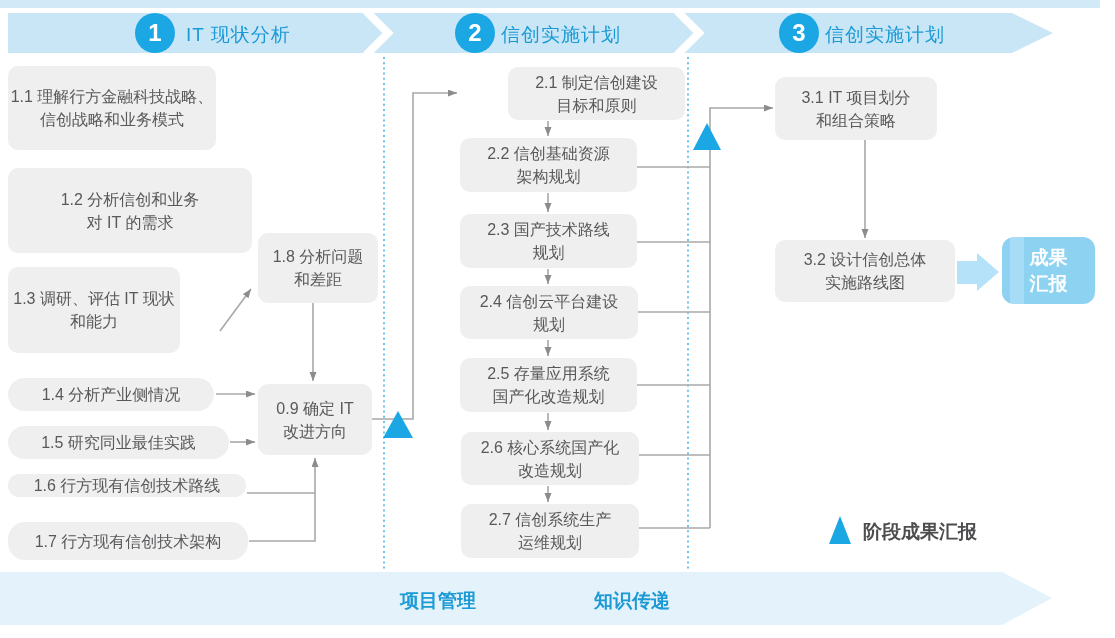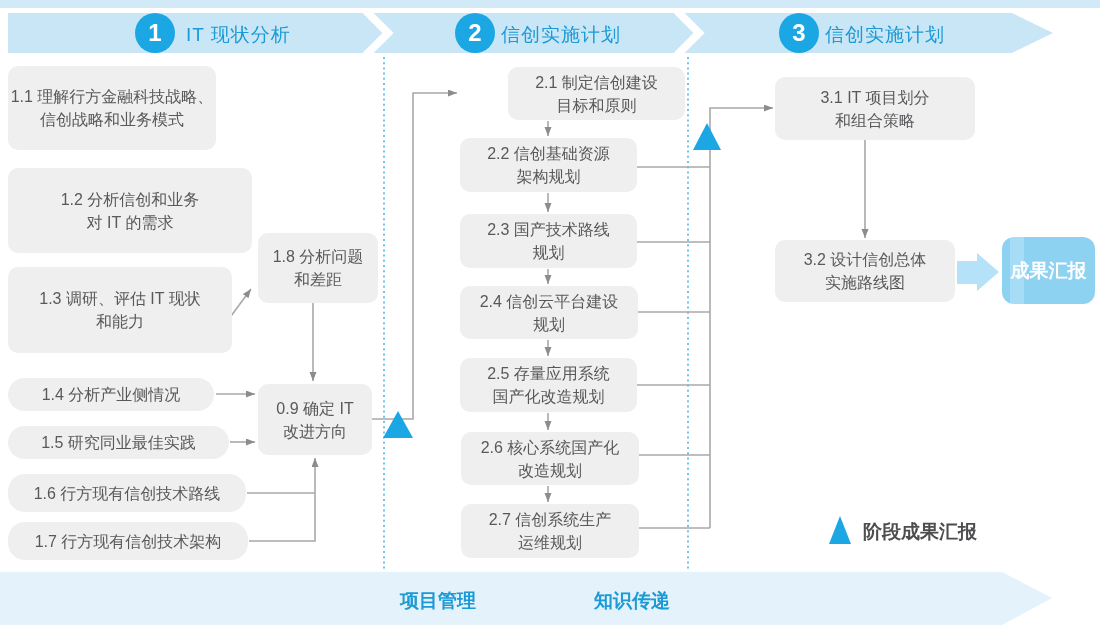--- a/index.html
+++ b/index.html
@@ -20,21 +20,21 @@
   .box{
     position:absolute;background:#EFEFEF;border-radius:10px;
     display:flex;flex-direction:column;justify-content:center;align-items:center;
     color:#58595B;font-size:16px;line-height:23px;text-align:center;z-index:2;
   }
   .box span{white-space:nowrap;display:block;}
   .pill{border-radius:17px;}
   .result-box{
     position:absolute;border-radius:12px;
     background:linear-gradient(to right,#8DD2F1 0px,#8DD2F1 8px,#A6DCF5 8px,#A6DCF5 22px,#8DD2F1 22px);
-    display:flex;flex-direction:row;justify-content:center;align-items:center;
+    display:flex;flex-direction:column;justify-content:center;align-items:center;
     color:#ffffff;font-size:19px;font-weight:bold;line-height:26px;z-index:2;
   }
   .footer-label{
     position:absolute;font-size:19px;font-weight:bold;color:#1B9AD5;white-space:nowrap;z-index:3;
   }
   .legend-label{
     position:absolute;font-size:19px;font-weight:bold;color:#4D4D4F;white-space:nowrap;z-index:3;
   }
 </style>
 </head>
@@ -109,31 +109,31 @@
   <div class="phase-label" style="left:825px;top:22px;">信创实施计划</div>
 
   <div class="box" style="left:8px;top:66px;width:208px;height:84px;">
     <span>1.1 理解行方金融科技战略、</span>
     <span>信创战略和业务模式</span>
   </div>
   <div class="box" style="left:8px;top:168px;width:244px;height:85px;">
     <span>1.2 分析信创和业务</span>
     <span>对 IT 的需求</span>
   </div>
-  <div class="box" style="left:8px;top:267px;width:224px;height:86px;">
+  <div class="box" style="left:8px;top:267px;width:172px;height:86px;">
     <span>1.3 调研、评估 IT 现状</span>
     <span>和能力</span>
   </div>
   <div class="box pill" style="left:8px;top:378px;width:206px;height:33px;">
     <span>1.4 分析产业侧情况</span>
   </div>
   <div class="box pill" style="left:8px;top:426px;width:221px;height:33px;">
     <span>1.5 研究同业最佳实践</span>
   </div>
-  <div class="box pill" style="left:8px;top:474px;width:238px;height:38px;">
+  <div class="box pill" style="left:8px;top:474px;width:238px;height:23px;">
     <span>1.6 行方现有信创技术路线</span>
   </div>
   <div class="box pill" style="left:8px;top:522px;width:240px;height:38px;">
     <span>1.7 行方现有信创技术架构</span>
   </div>
   <div class="box" style="left:258px;top:233px;width:120px;height:70px;">
     <span>1.8 分析问题</span>
     <span>和差距</span>
   </div>
   <div class="box" style="left:258px;top:384px;width:114px;height:71px;">
@@ -163,21 +163,21 @@
   </div>
   <div class="box" style="left:461px;top:432px;width:178px;height:53px;">
     <span>2.6 核心系统国产化</span>
     <span>改造规划</span>
   </div>
   <div class="box" style="left:461px;top:504px;width:178px;height:54px;">
     <span>2.7 信创系统生产</span>
     <span>运维规划</span>
   </div>
 
-  <div class="box" style="left:775px;top:77px;width:200px;height:63px;">
+  <div class="box" style="left:775px;top:77px;width:162px;height:63px;">
     <span>3.1 IT 项目划分</span>
     <span>和组合策略</span>
   </div>
   <div class="box" style="left:775px;top:240px;width:180px;height:62px;">
     <span>3.2 设计信创总体</span>
     <span>实施路线图</span>
   </div>
 
   <div class="result-box" style="left:1002px;top:237px;width:93px;height:67px;">
     <span>成果</span>

